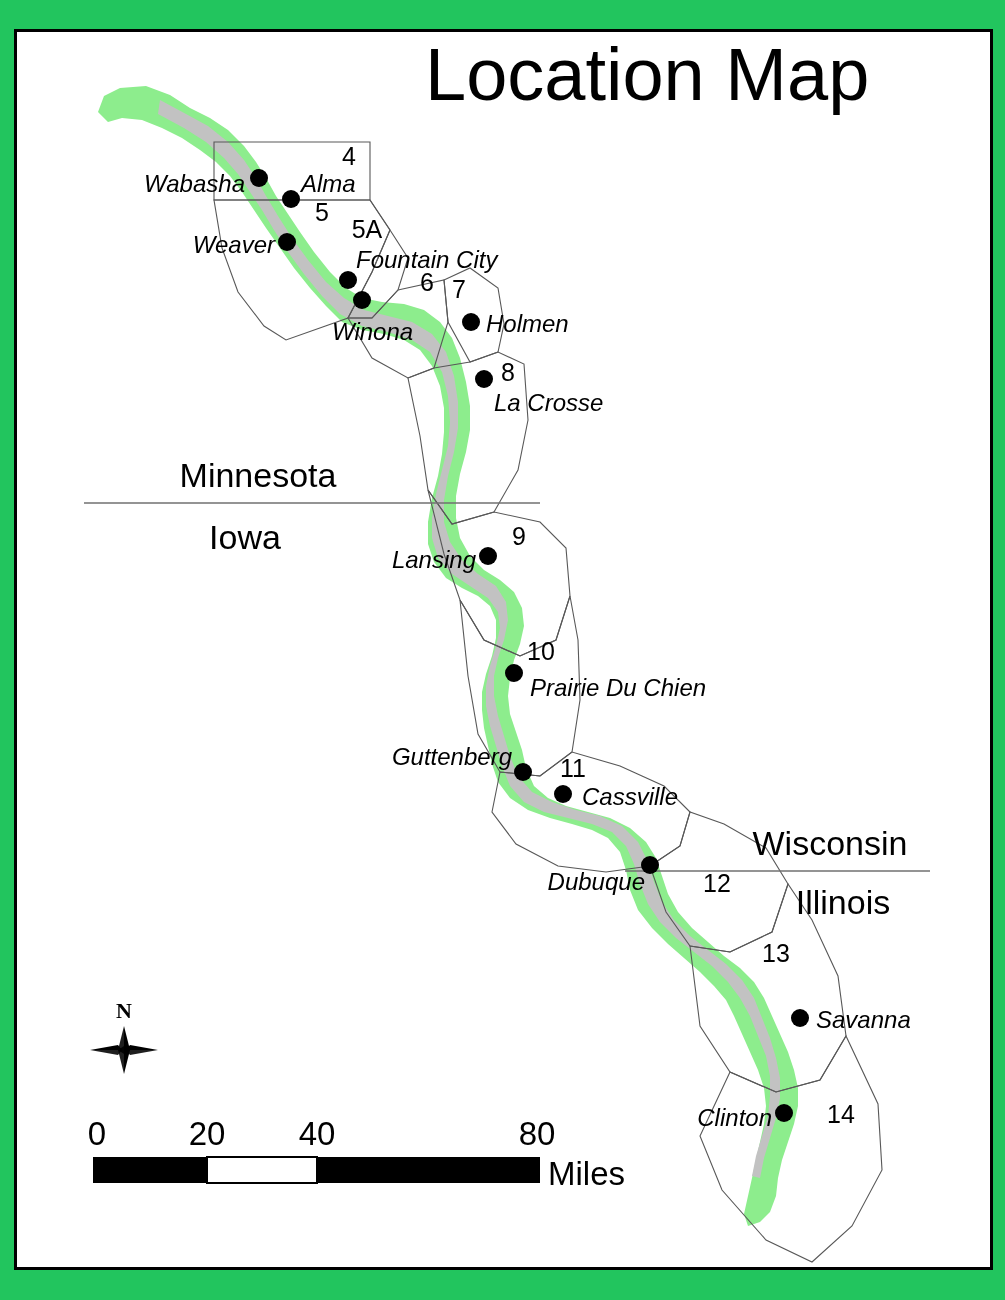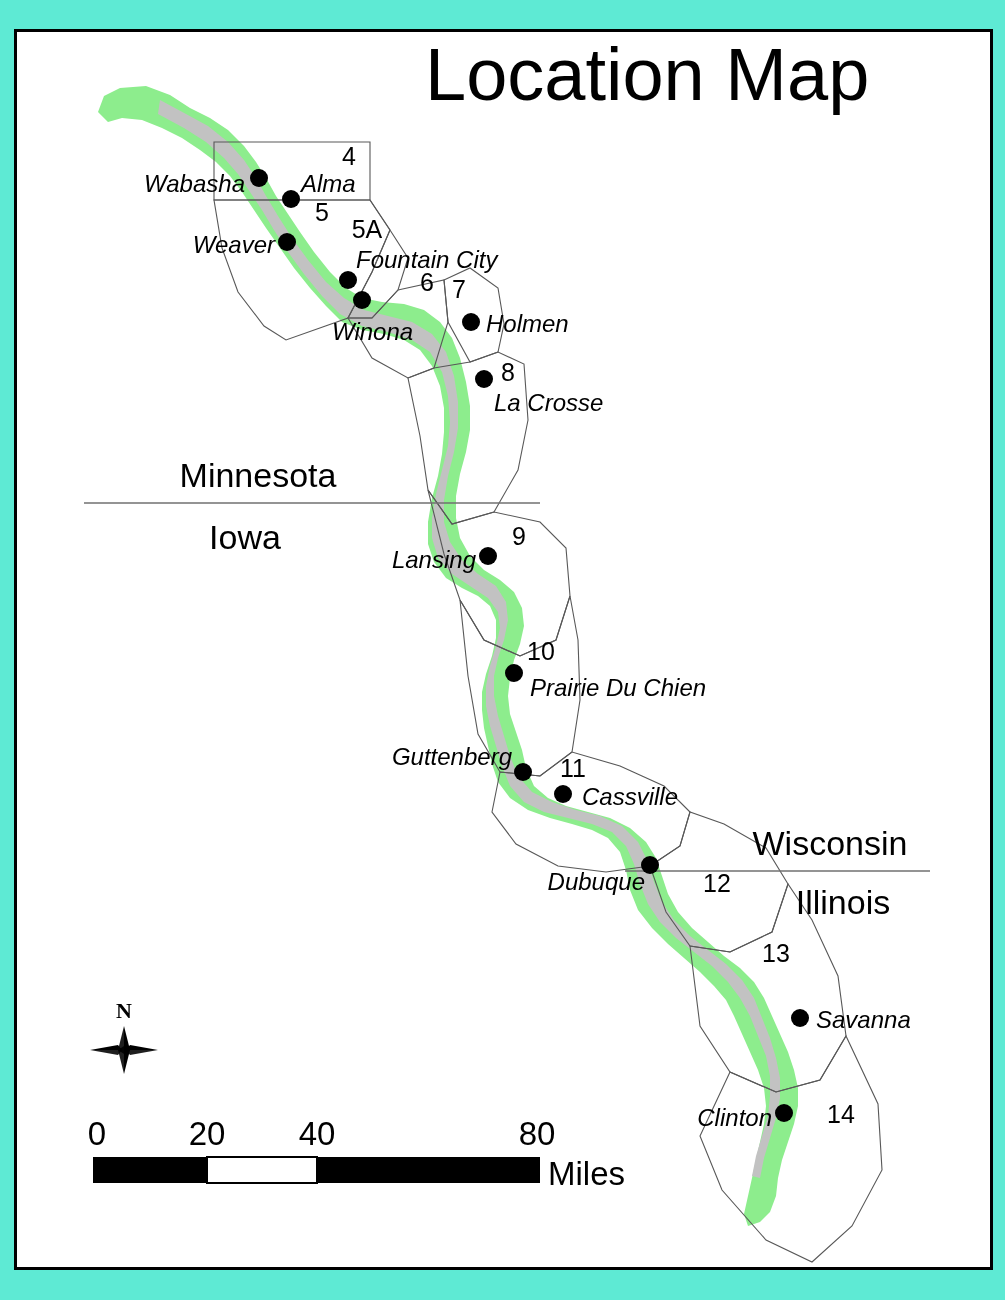--- a/index.html
+++ b/index.html
@@ -11,21 +11,21 @@
   body {
     width: 1005px;
     height: 1300px;
     font-family: "Liberation Sans", sans-serif;
     overflow: hidden;
   }
   #map-root {
     position: relative;
     width: 1005px;
     height: 1300px;
-    background: #5eead4;
+    background: #22c55e;
   }
   #map-frame {
     position: absolute;
     left: 14px;
     top: 29px;
     width: 979px;
     height: 1241px;
     border: 3px solid #000000;
     box-sizing: border-box;
     background: #ffffff;

